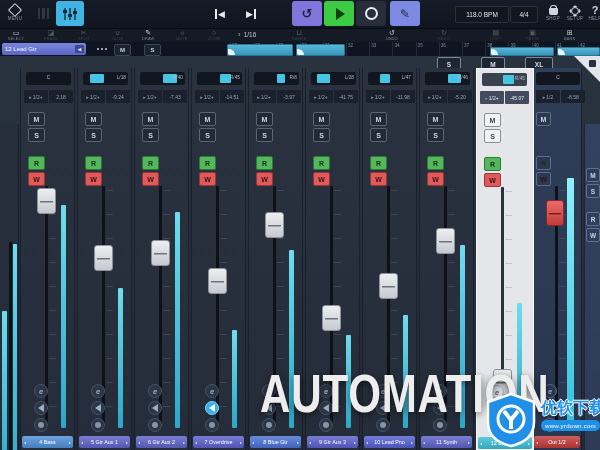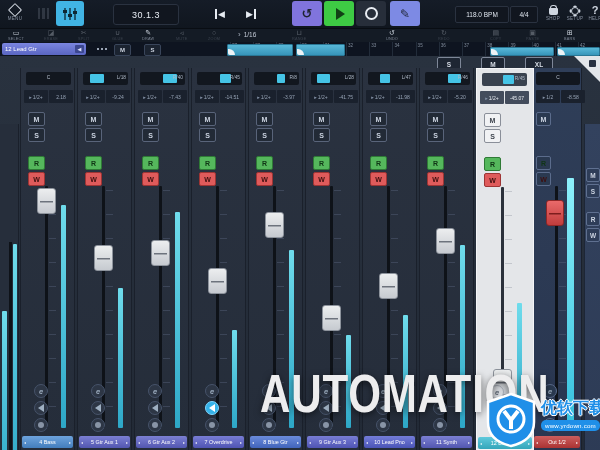--- a/index.html
+++ b/index.html
@@ -141,21 +141,20 @@
     <div class="mixbtn">
       <svg width="16" height="14" viewBox="0 0 16 14">
         <line x1="3" y1="1" x2="3" y2="13" stroke="#10303e" stroke-width="1.4"></line>
         <line x1="8" y1="1" x2="8" y2="13" stroke="#10303e" stroke-width="1.4"></line>
         <line x1="13" y1="1" x2="13" y2="13" stroke="#10303e" stroke-width="1.4"></line>
         <rect x="1" y="3" width="4" height="3" fill="#0d2733"></rect>
         <rect x="6" y="7" width="4" height="3" fill="#0d2733"></rect>
         <rect x="11" y="4" width="4" height="3" fill="#0d2733"></rect>
       </svg>
     </div>
-    <div class="timebox">30.1.3</div>
     <div class="skip" style="left:214px;"><span class="bar"></span>◀</div>
     <div class="skip" style="left:246px;">▶<span class="bar"></span></div>
     <div class="tbtn loopb" style="left:292px;">
         <span>↺</span>
       </div>
     <div class="tbtn playb" style="left:324px;">
         <span class="playtri"></span>
       </div>
     <div class="tbtn recb" style="left:356px;">
         <span class="recring"></span>

